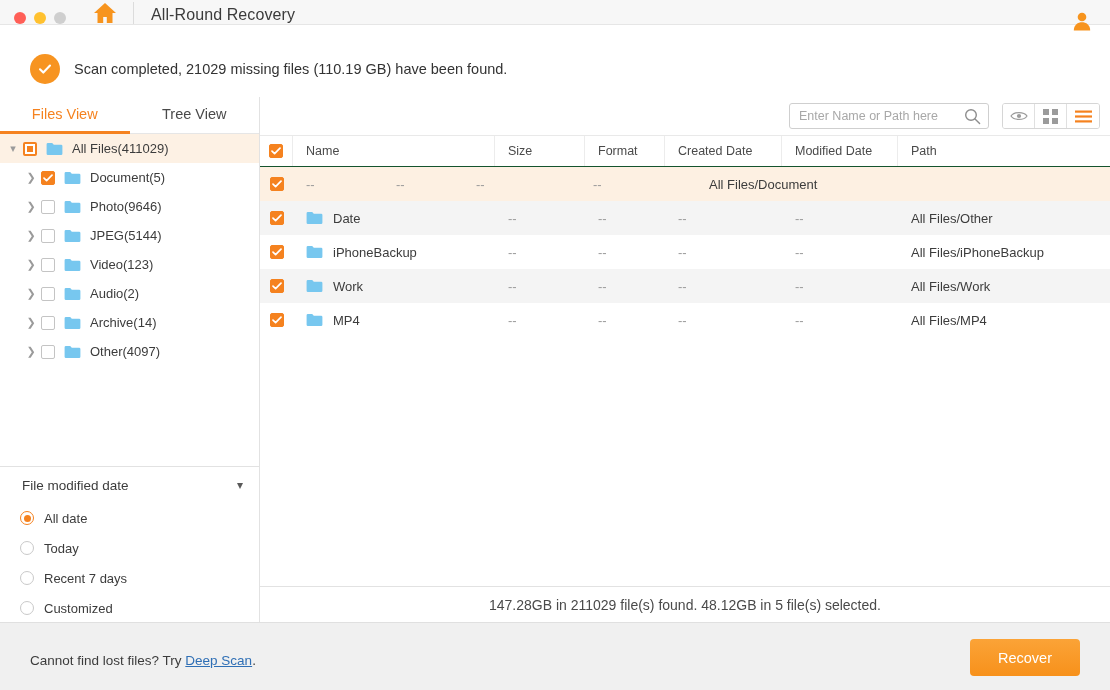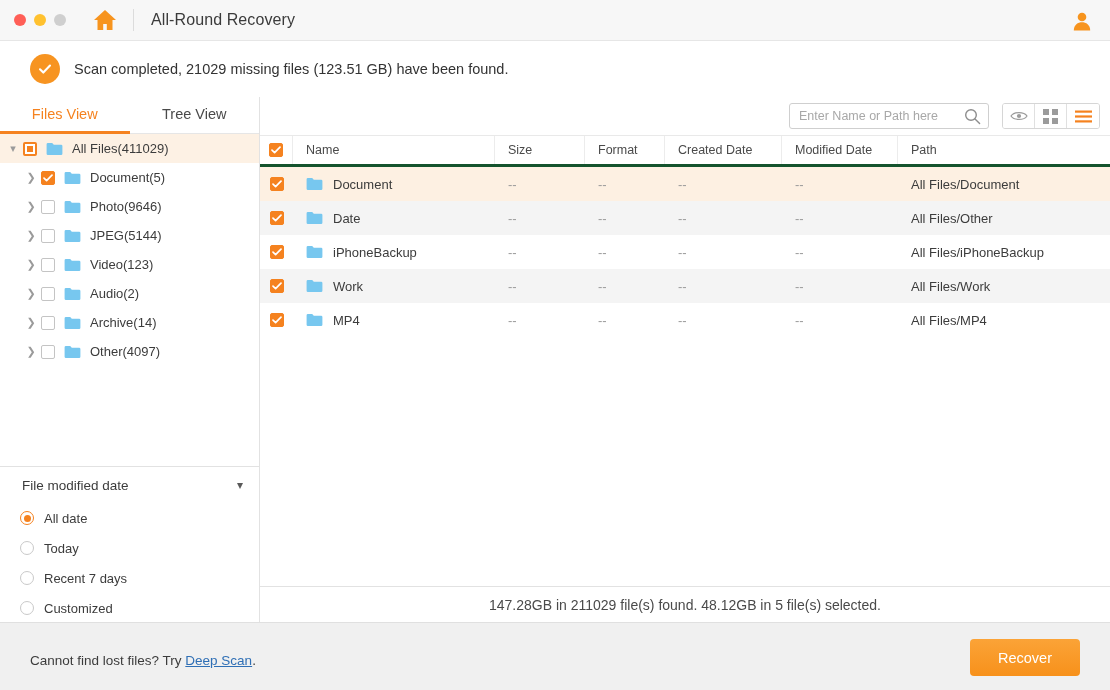--- a/index.html
+++ b/index.html
@@ -12,24 +12,24 @@
   }
   #app {
     position: relative;
     width: 1110px; height: 690px;
     background: #ffffff;
   }
 
   
   .titlebar {
     position: absolute; left: 0; top: 0;
-    width: 1110px; height: 41px;
+    width: 1110px; height: 25px;
     background: #f7f7f7;
     border-bottom: 1px solid #e6e6e6;
-    display: flex; align-items: center;
+    display: flex; align-items: flex-end;
   }
   .traffic { display: flex; align-items: center; gap: 8px; margin-left: 14px; }
   .dot { width: 12px; height: 12px; border-radius: 50%; display: block; }
   .dot.red { background: #ff5f57; }
   .dot.yellow { background: #ffc12f; }
   .dot.gray { background: #cfcfcf; }
 
   .home-icon { margin-left: 27px; display: flex; align-items: center; }
   .tb-divider {
     width: 1px; height: 22px; background: #dcdcdc; margin-left: 16px;
@@ -218,21 +218,21 @@
     background: #ffffff;
     border-right: 1px solid #e0e0e0;
     cursor: default;
   }
   .vbtn:last-child { border-right: none; }
 
   
   .thead {
     display: flex;
     height: 31px;
-    border-bottom: 3px solid #14532d;
+    border-bottom: 1px solid #14532d;
     font-size: 12.5px;
     color: #4a4a4a;
     background: #ffffff;
     text-align: right;
   }
   .th {
     display: flex; align-items: center;
     border-right: 1px solid #ececec;
     padding-left: 13px;
     cursor: default;
@@ -334,21 +334,21 @@
       </svg>
     </div>
   </div>
 
   <div class="banner">
     <div class="check-badge">
       <svg width="18" height="18" viewBox="0 0 18 18">
         <path d="M4 9.3 L7.3 12.6 L14 5.6" stroke="#ffffff" stroke-width="2.1" fill="none" stroke-linecap="round" stroke-linejoin="round"></path>
       </svg>
     </div>
-    <div class="banner-text">Scan completed, 21029 missing files (123.51 GB) have been found.</div>
+    <div class="banner-text">Scan completed, 21029 missing files (110.19 GB) have been found.</div>
   </div>
 
   <div class="sidebar">
 
     <div class="tabs">
       <div class="tab active">
         <span>Files View</span>
       </div>
       <div class="tab">
         <span>Tree View</span>
@@ -531,28 +531,20 @@
     <div class="tbody">
 
       <div class="trow sel">
         <div class="td cbcol c-cb">
           <span class="cb checked">
             <svg width="10" height="8" viewBox="0 0 10 8">
                 <path d="M1 4.1 L3.6 6.6 L9 1.2" stroke="#fff" stroke-width="1.7" fill="none" stroke-linecap="round" stroke-linejoin="round"></path>
               </svg>
           </span>
         </div>
-        <div class="td c-name">
-          <span class="folder">
-            <svg width="17" height="14" viewBox="0 0 17 14">
-                <path d="M0.6 2.2 A1.3 1.3 0 0 1 1.9 0.9 H6.2 L7.8 2.8 H15.1 A1.3 1.3 0 0 1 16.4 4.1 V11.8 A1.3 1.3 0 0 1 15.1 13.1 H1.9 A1.3 1.3 0 0 1 0.6 11.8 Z" fill="#77c7ef"></path>
-              </svg>
-          </span>
-          <span class="row-name">Document</span>
-        </div>
         <div class="td c-size dash">--</div>
         <div class="td c-fmt dash">--</div>
         <div class="td c-cdt dash">--</div>
         <div class="td c-mdt dash">--</div>
         <div class="td c-path">All Files/Document</div>
       </div>
 
       <div class="trow zebra">
         <div class="td cbcol c-cb">
           <span class="cb checked">

